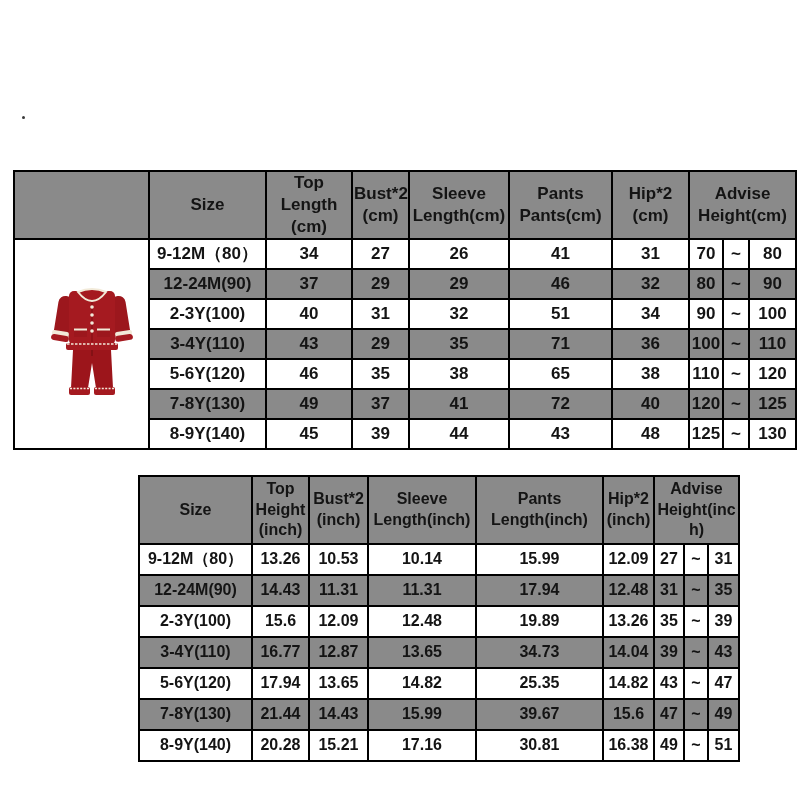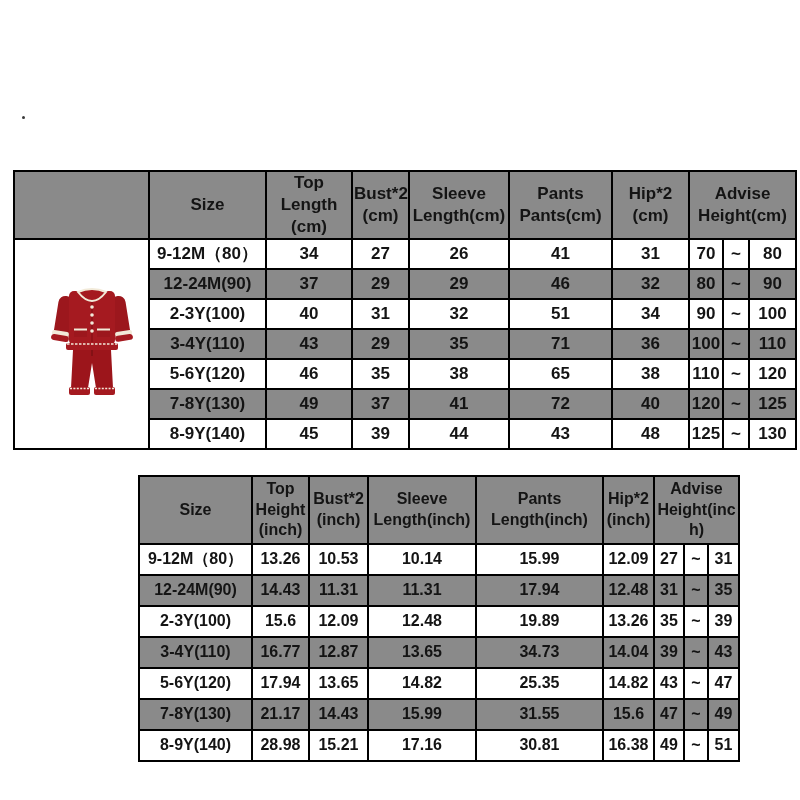--- a/index.html
+++ b/index.html
@@ -257,32 +257,32 @@
         <td>13.65</td>
         <td>14.82</td>
         <td>25.35</td>
         <td>14.82</td>
         <td>43</td>
         <td>~</td>
         <td>47</td>
       </tr>
       <tr>
         <td>7-8Y(130)</td>
-        <td>21.17</td>
+        <td>21.44</td>
         <td>14.43</td>
         <td>15.99</td>
-        <td>31.55</td>
+        <td>39.67</td>
         <td>15.6</td>
         <td>47</td>
         <td>~</td>
         <td>49</td>
       </tr>
       <tr>
         <td>8-9Y(140)</td>
-        <td>28.98</td>
+        <td>20.28</td>
         <td>15.21</td>
         <td>17.16</td>
         <td>30.81</td>
         <td>16.38</td>
         <td>49</td>
         <td>~</td>
         <td>51</td>
       </tr>
     </tbody>
   </table>

